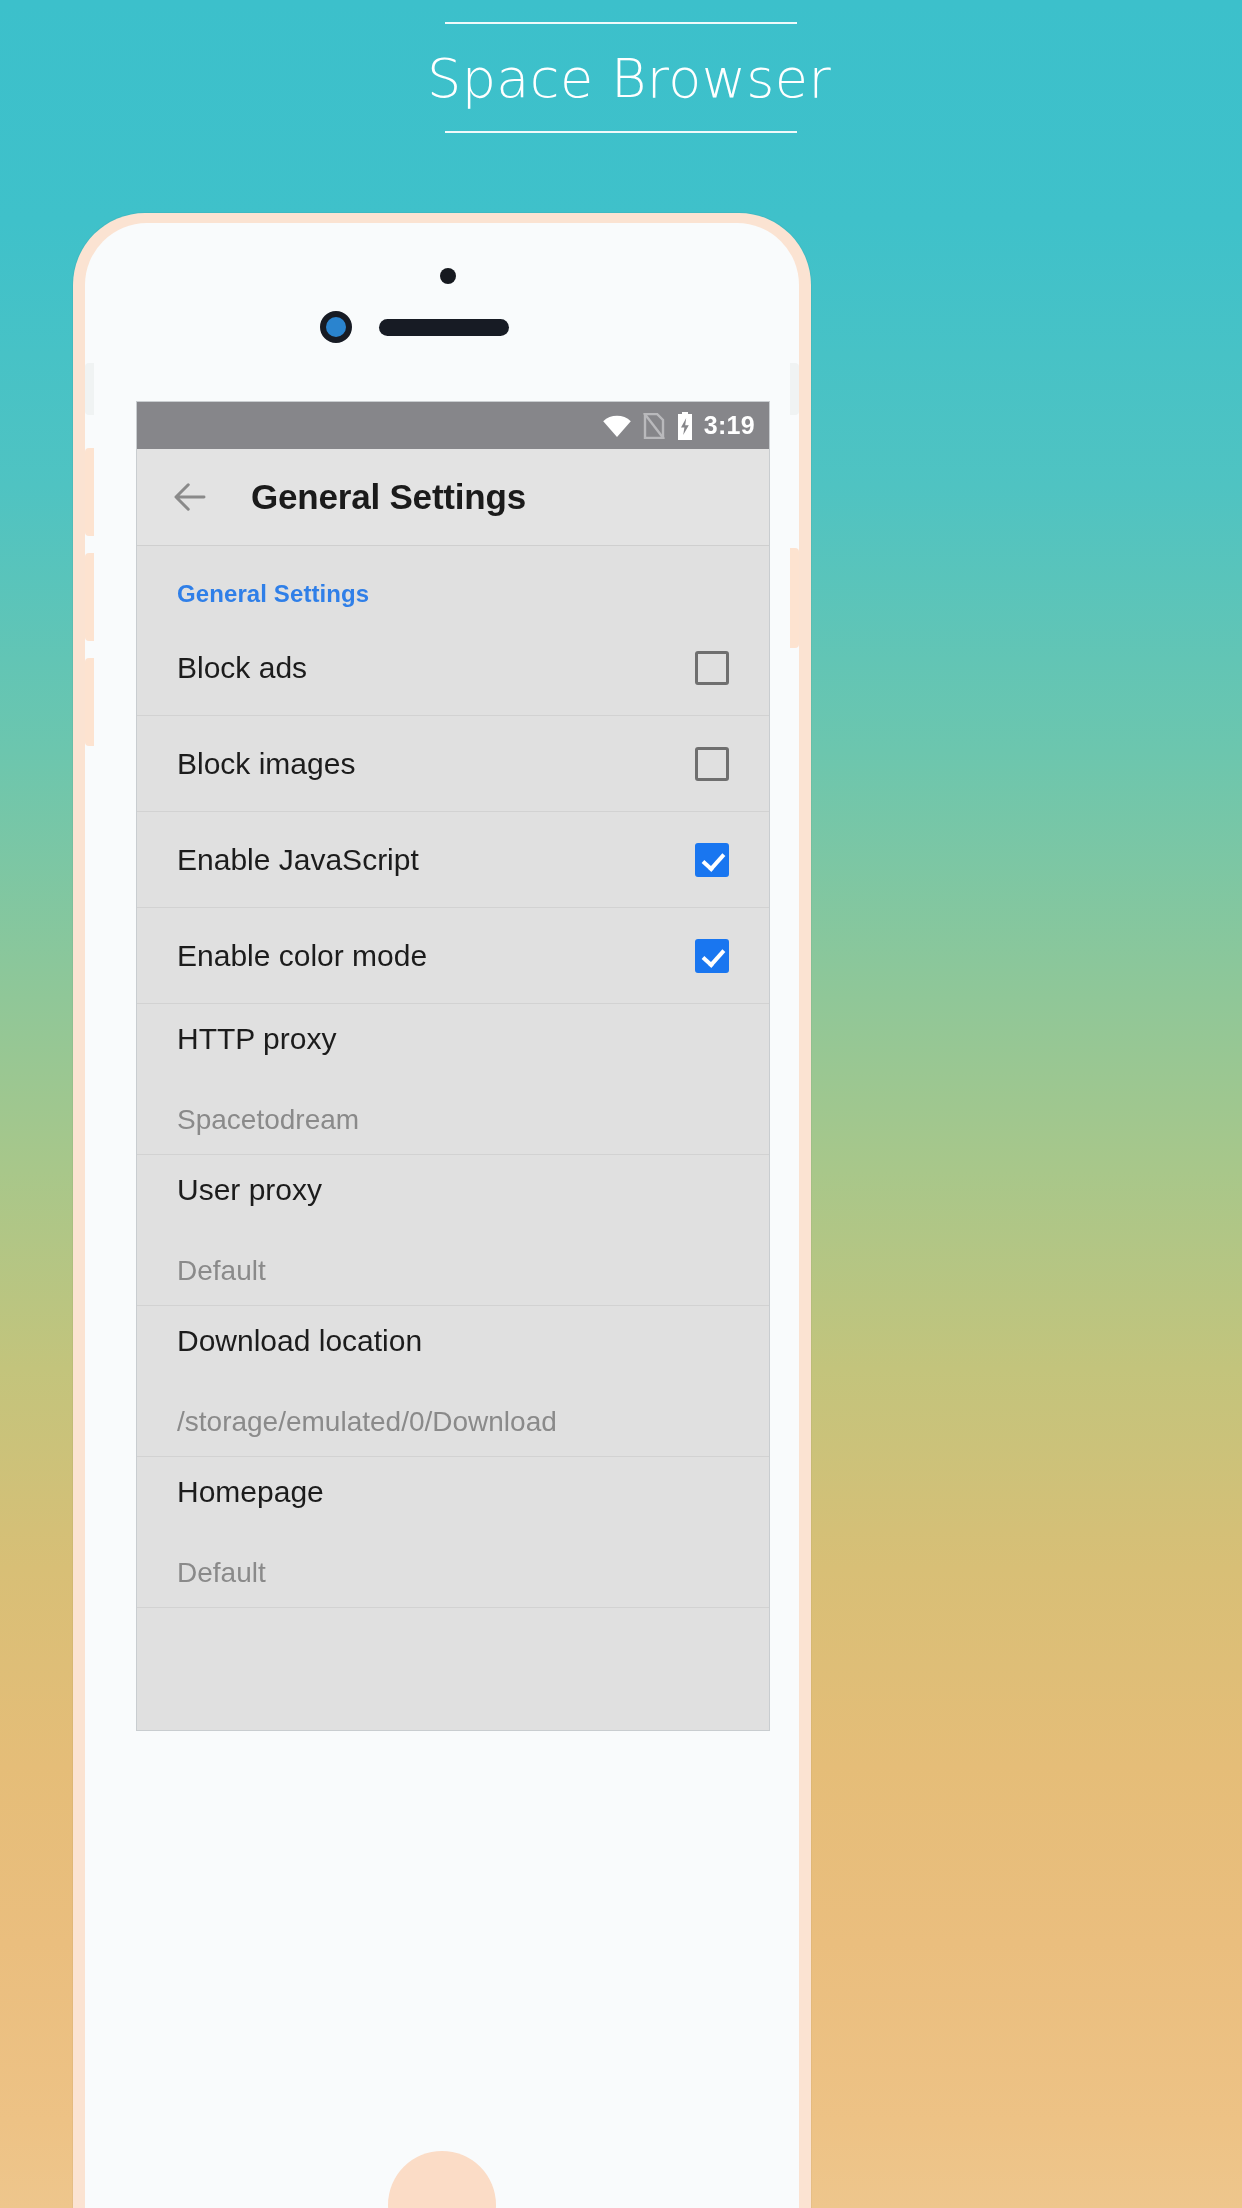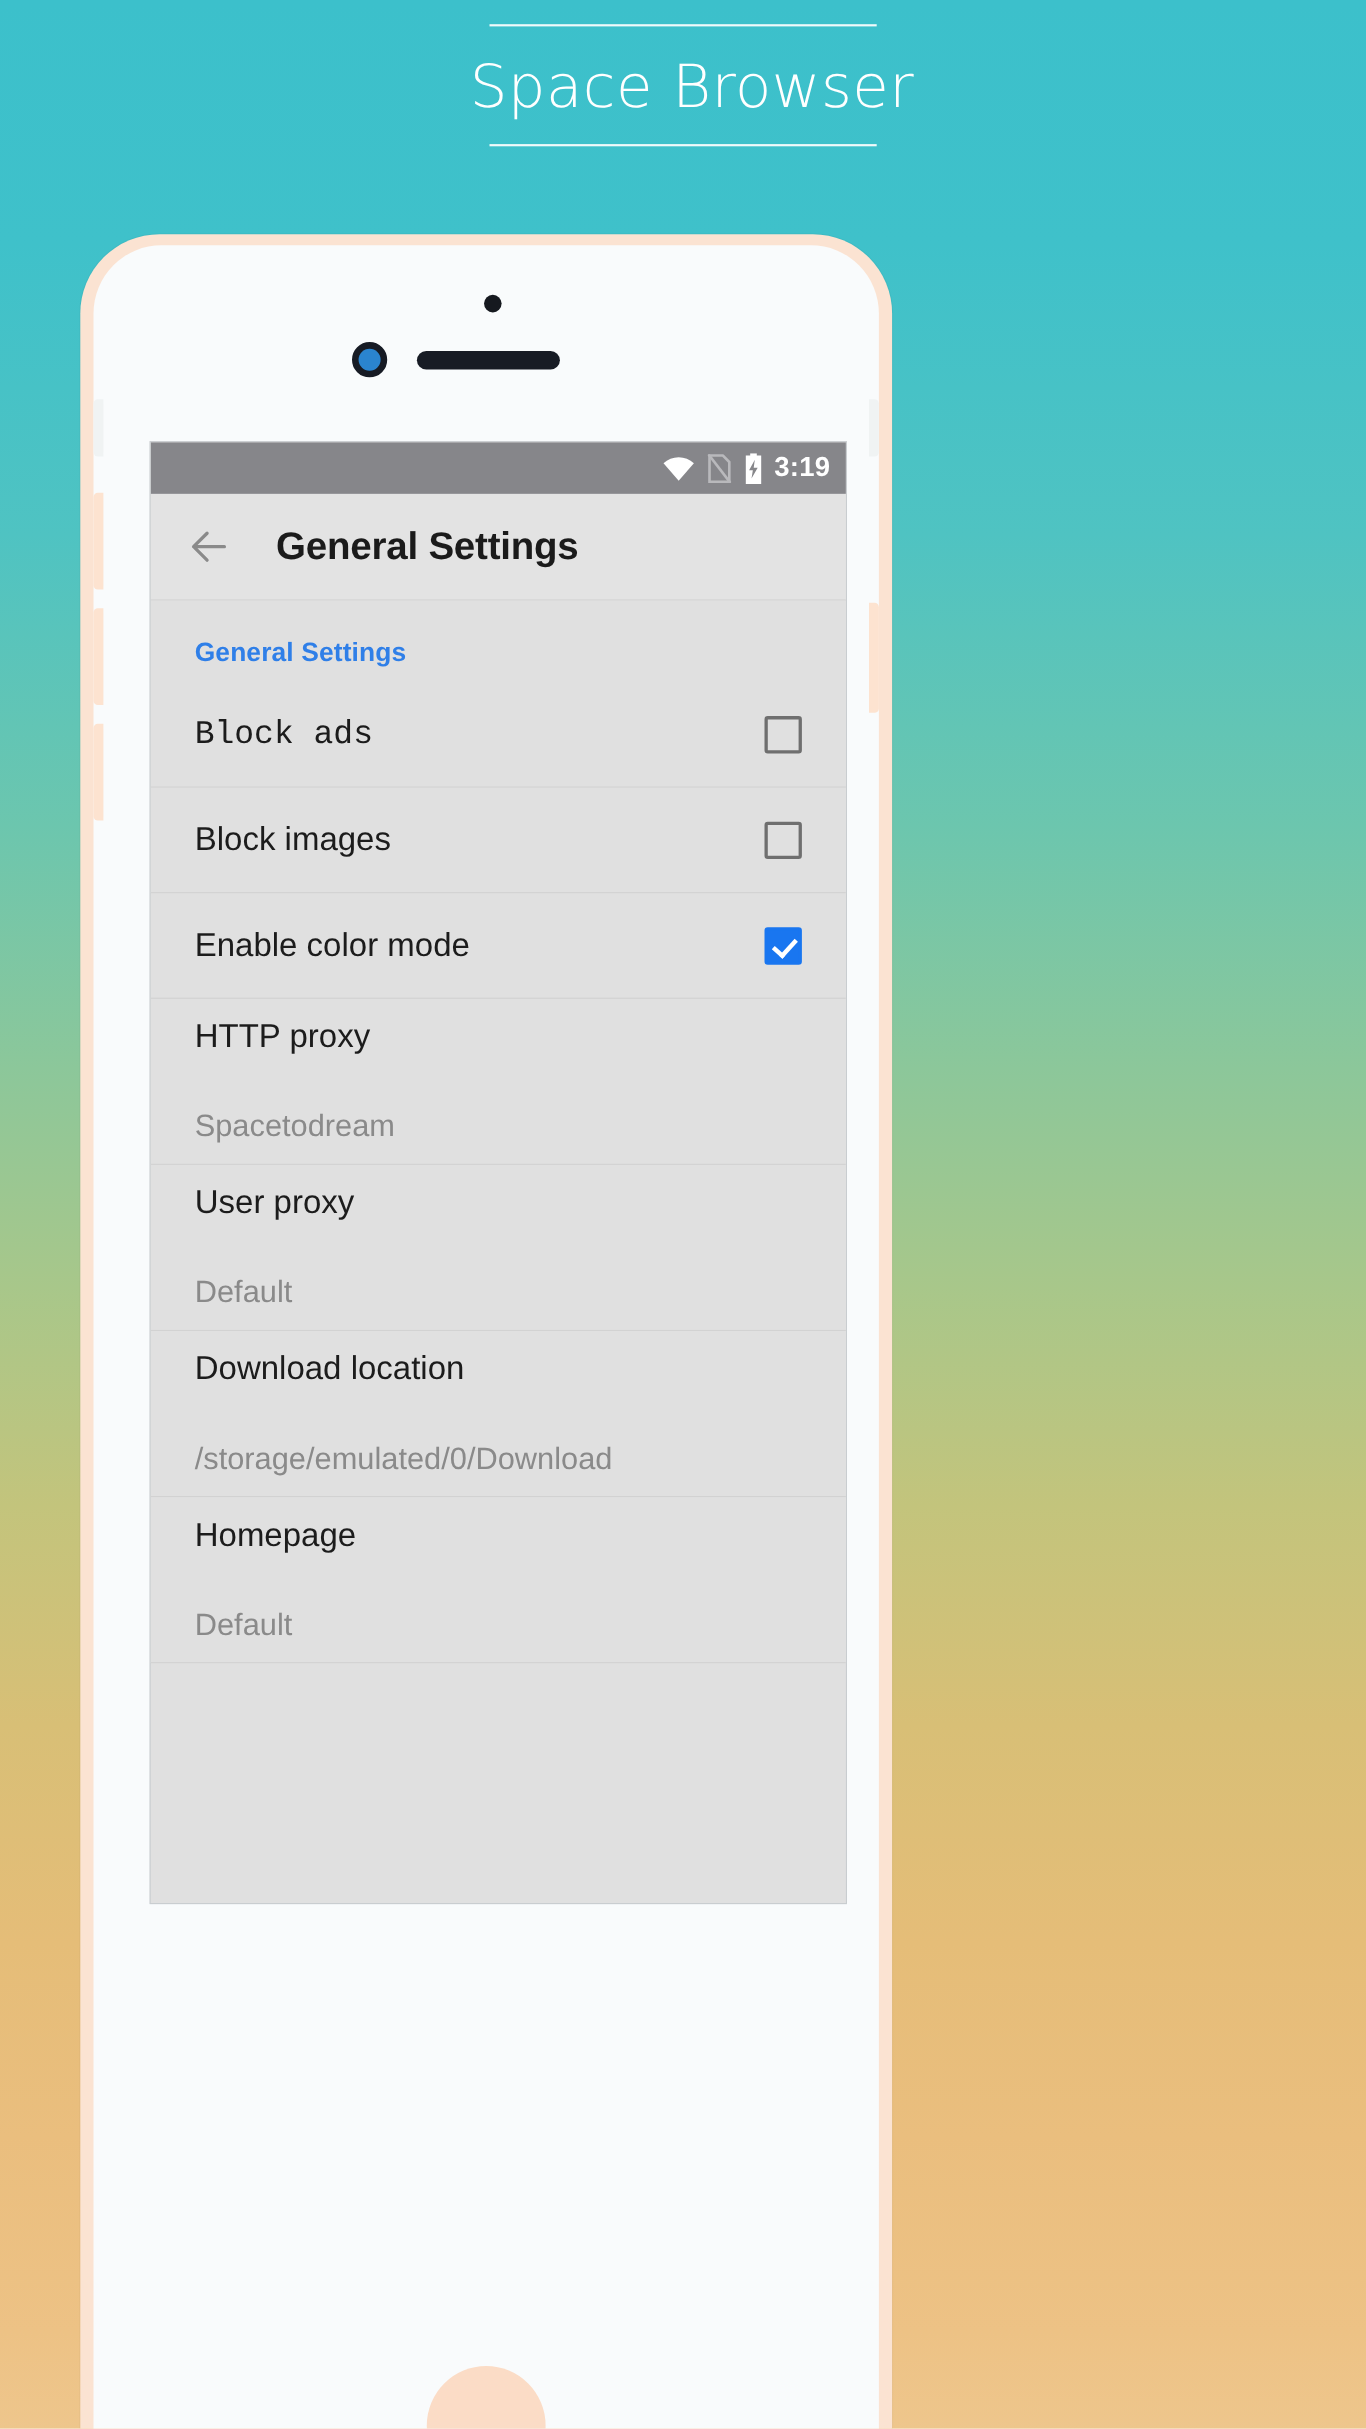--- a/index.html
+++ b/index.html
@@ -197,21 +197,21 @@
 
   .row {
     display: flex;
     align-items: center;
     justify-content: space-between;
     padding: 0 40px 0 40px;
     min-height: 96px;
     border-bottom: 1px solid #d2d2d2;
     box-sizing: border-box;
   }
-  .row.first { border-top: none; font-family: Liberation Mono, monospace; }
+  .row.first { border-top: none; }
   .row-title {
     font-size: 30px;
     color: #1c1c1c;
     font-weight: 400;
   }
   .row-sub {
     font-size: 28px;
     color: #8a8a8a;
     margin-top: 7px;
   }
@@ -325,20 +325,24 @@
           <div class="row first">
             <div class="row-title">Block ads</div>
             <div class="checkbox"></div>
           </div>
 
           <div class="row">
             <div class="row-title">Block images</div>
             <div class="checkbox"></div>
           </div>
 
+          <div class="row">
+            <div class="row-title">Enable JavaScript</div>
+            <div class="checkbox checked"></div>
+          </div>
 
           <div class="row">
             <div class="row-title">Enable color mode</div>
             <div class="checkbox checked"></div>
           </div>
 
           <div class="row two-line">
             <div class="row-title">HTTP proxy</div>
             <div class="row-sub">Spacetodream</div>
           </div>

